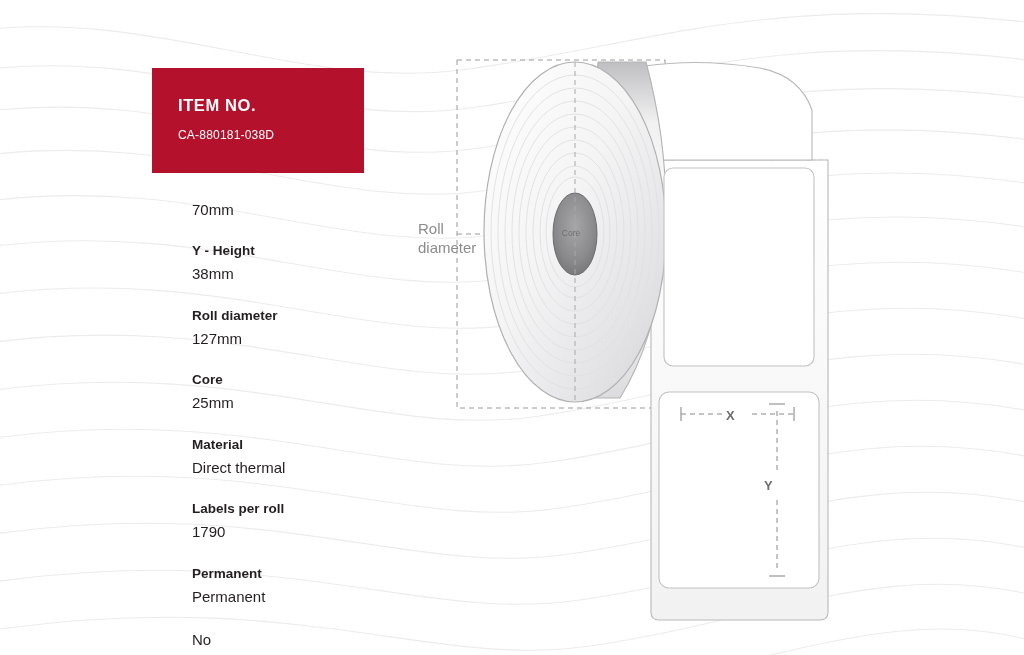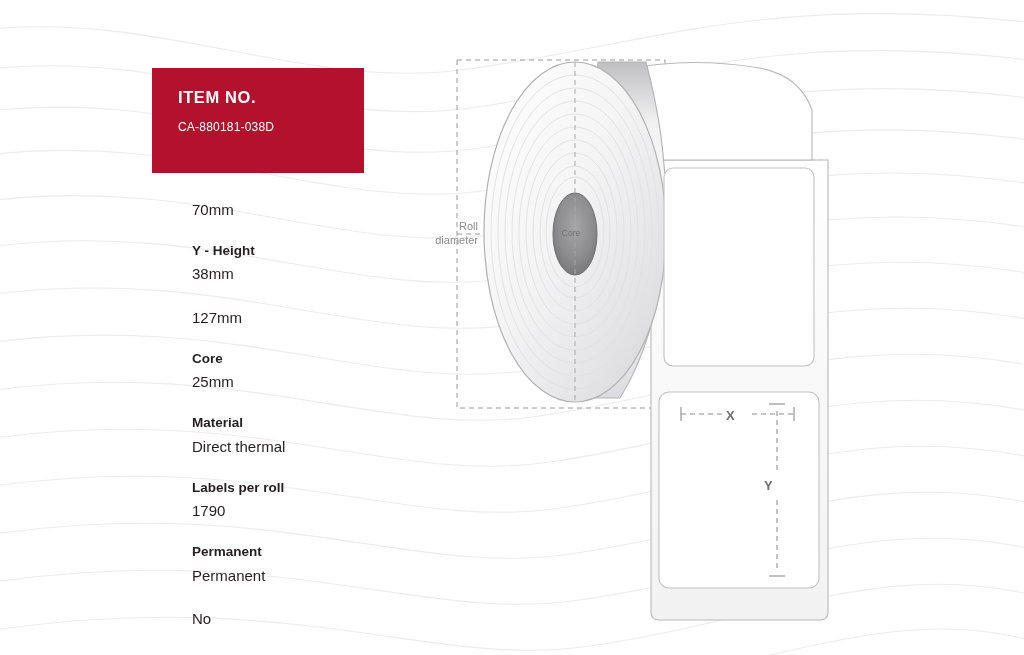--- a/index.html
+++ b/index.html
@@ -33,21 +33,21 @@
   
   .item-banner {
     position: absolute;
     left: 152px;
     top: 68px;
     width: 212px;
     height: 105px;
     background: #b4122c;
     color: #ffffff;
     box-sizing: border-box;
-    padding: 20px 0 0 26px;
+    padding: 28px 0 0 26px;
   }
   .item-banner .item-label {
     font-size: 16.5px;
     font-weight: bold;
     letter-spacing: 0.6px;
     line-height: 1.2;
   }
   .item-banner .item-value {
     margin-top: 12px;
     font-size: 12px;
@@ -76,22 +76,22 @@
     line-height: 1.45;
     color: #231f20;
     margin-top: 3px;
   }
 
   .roll-caption {
     position: absolute;
     left: 418px;
     top: 220px;
     width: 60px;
-    text-align: right;
-    font-size: 11px;
+    text-align: left;
+    font-size: 15px;
     line-height: 1.25;
     color: #8c8c8c;
   }
   .core-caption {
     position: absolute;
     left: 548px;
     top: 228px;
     width: 46px;
     text-align: center;
     font-size: 8.5px;
@@ -146,20 +146,21 @@
 
   <div class="spec-list">
     <div class="spec">
       <div class="spec-value">70mm</div>
     </div>
     <div class="spec">
       <div class="spec-label">Y - Height</div>
       <div class="spec-value">38mm</div>
     </div>
     <div class="spec">
+      <div class="spec-label">Roll diameter</div>
       <div class="spec-value">127mm</div>
     </div>
     <div class="spec">
       <div class="spec-label">Core</div>
       <div class="spec-value">25mm</div>
     </div>
     <div class="spec">
       <div class="spec-label">Material</div>
       <div class="spec-value">Direct thermal</div>
     </div>

